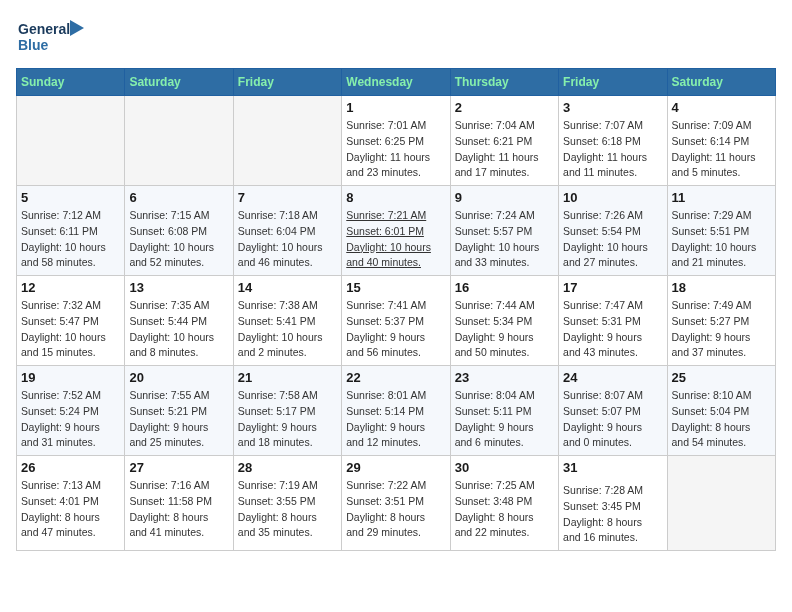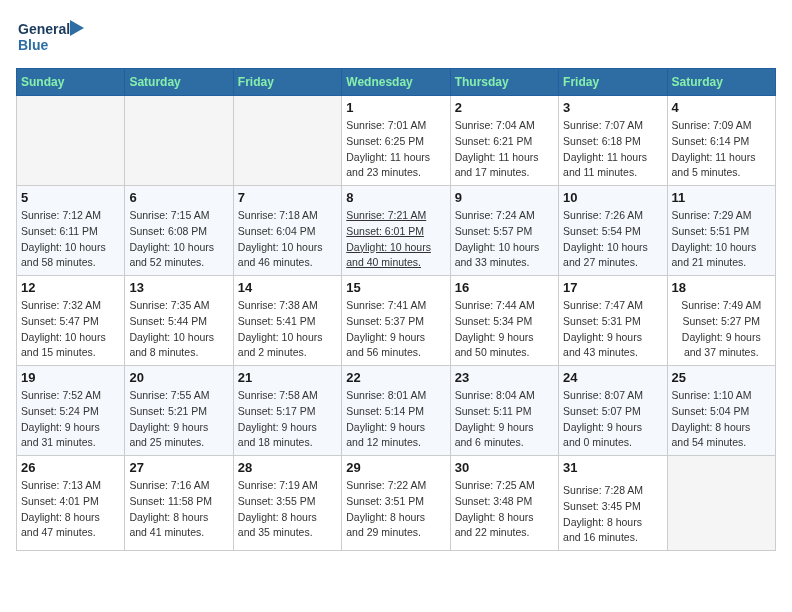--- a/index.html
+++ b/index.html
@@ -224,21 +224,21 @@
         </td>
         <td>
           <div class="day-number">17</div>
           <div class="day-info" style="white-space: pre-line;">Sunrise: 7:47 AM
 Sunset: 5:31 PM
 Daylight: 9 hours
 and 43 minutes.</div>
         </td>
         <td>
           <div class="day-number">18</div>
-          <div class="day-info" style="white-space: pre-line; text-align: center;">Sunrise: 7:49 AM
+          <div class="day-info" style="white-space: pre-line;">Sunrise: 7:49 AM
 Sunset: 5:27 PM
 Daylight: 9 hours
 and 37 minutes.</div>
         </td>
       </tr>
       <tr>
         <td>
           <div class="day-number">19</div>
           <div class="day-info" style="white-space: pre-line;">Sunrise: 7:52 AM
 Sunset: 5:24 PM
@@ -275,21 +275,21 @@
         </td>
         <td>
           <div class="day-number">24</div>
           <div class="day-info" style="white-space: pre-line;">Sunrise: 8:07 AM
 Sunset: 5:07 PM
 Daylight: 9 hours
 and 0 minutes.</div>
         </td>
         <td>
           <div class="day-number">25</div>
-          <div class="day-info" style="white-space: pre-line;">Sunrise: 1:10 AM
+          <div class="day-info" style="white-space: pre-line;">Sunrise: 8:10 AM
 Sunset: 5:04 PM
 Daylight: 8 hours
 and 54 minutes.</div>
         </td>
       </tr>
       <tr>
         <td>
           <div class="day-number">26</div>
           <div class="day-info" style="white-space: pre-line;">Sunrise: 7:13 AM
 Sunset: 4:01 PM

